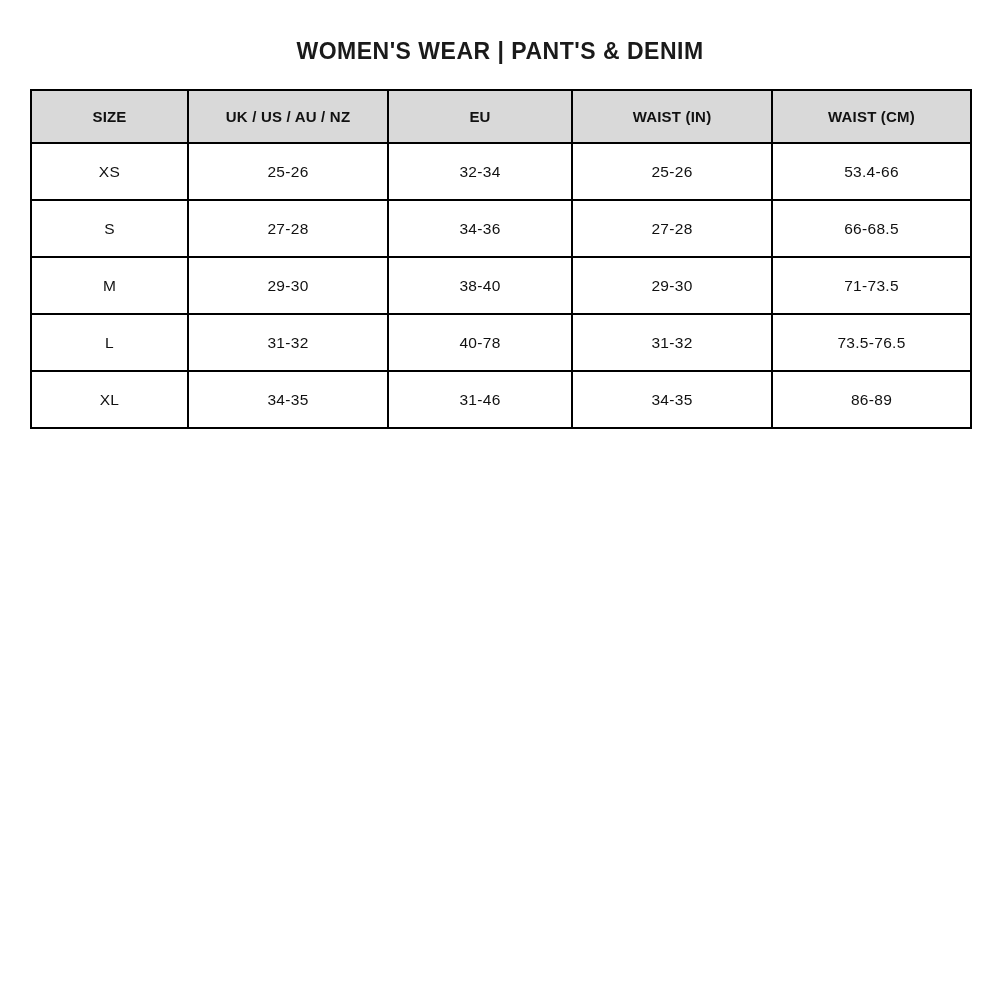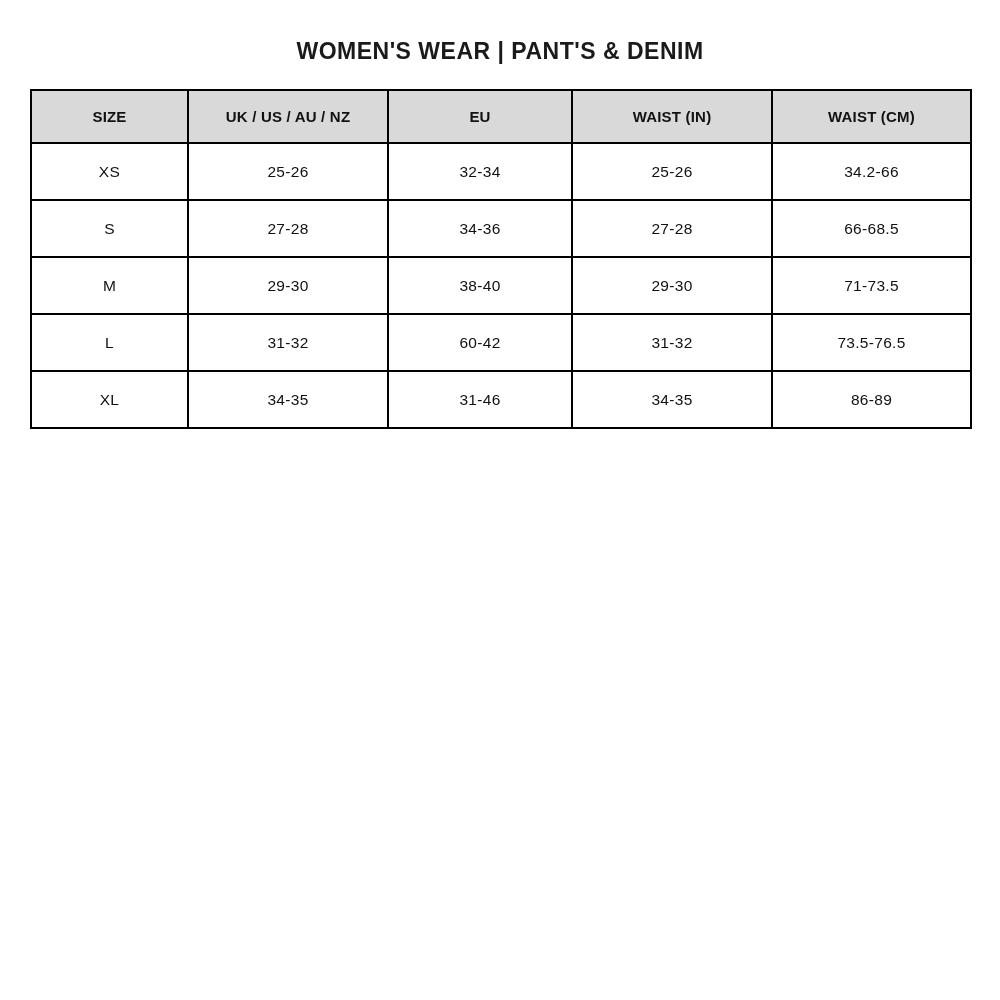--- a/index.html
+++ b/index.html
@@ -87,40 +87,40 @@
           <th>WAIST (IN)</th>
           <th>WAIST (CM)</th>
         </tr>
       </thead>
       <tbody>
         <tr>
           <td>XS</td>
           <td>25-26</td>
           <td>32-34</td>
           <td>25-26</td>
-          <td>34.2-66</td>
+          <td>53.4-66</td>
         </tr>
         <tr>
           <td>S</td>
           <td>27-28</td>
           <td>34-36</td>
           <td>27-28</td>
           <td>66-68.5</td>
         </tr>
         <tr>
           <td>M</td>
           <td>29-30</td>
           <td>38-40</td>
           <td>29-30</td>
           <td>71-73.5</td>
         </tr>
         <tr>
           <td>L</td>
           <td>31-32</td>
-          <td>60-42</td>
+          <td>40-78</td>
           <td>31-32</td>
           <td>73.5-76.5</td>
         </tr>
         <tr>
           <td>XL</td>
           <td>34-35</td>
           <td>31-46</td>
           <td>34-35</td>
           <td>86-89</td>
         </tr>

